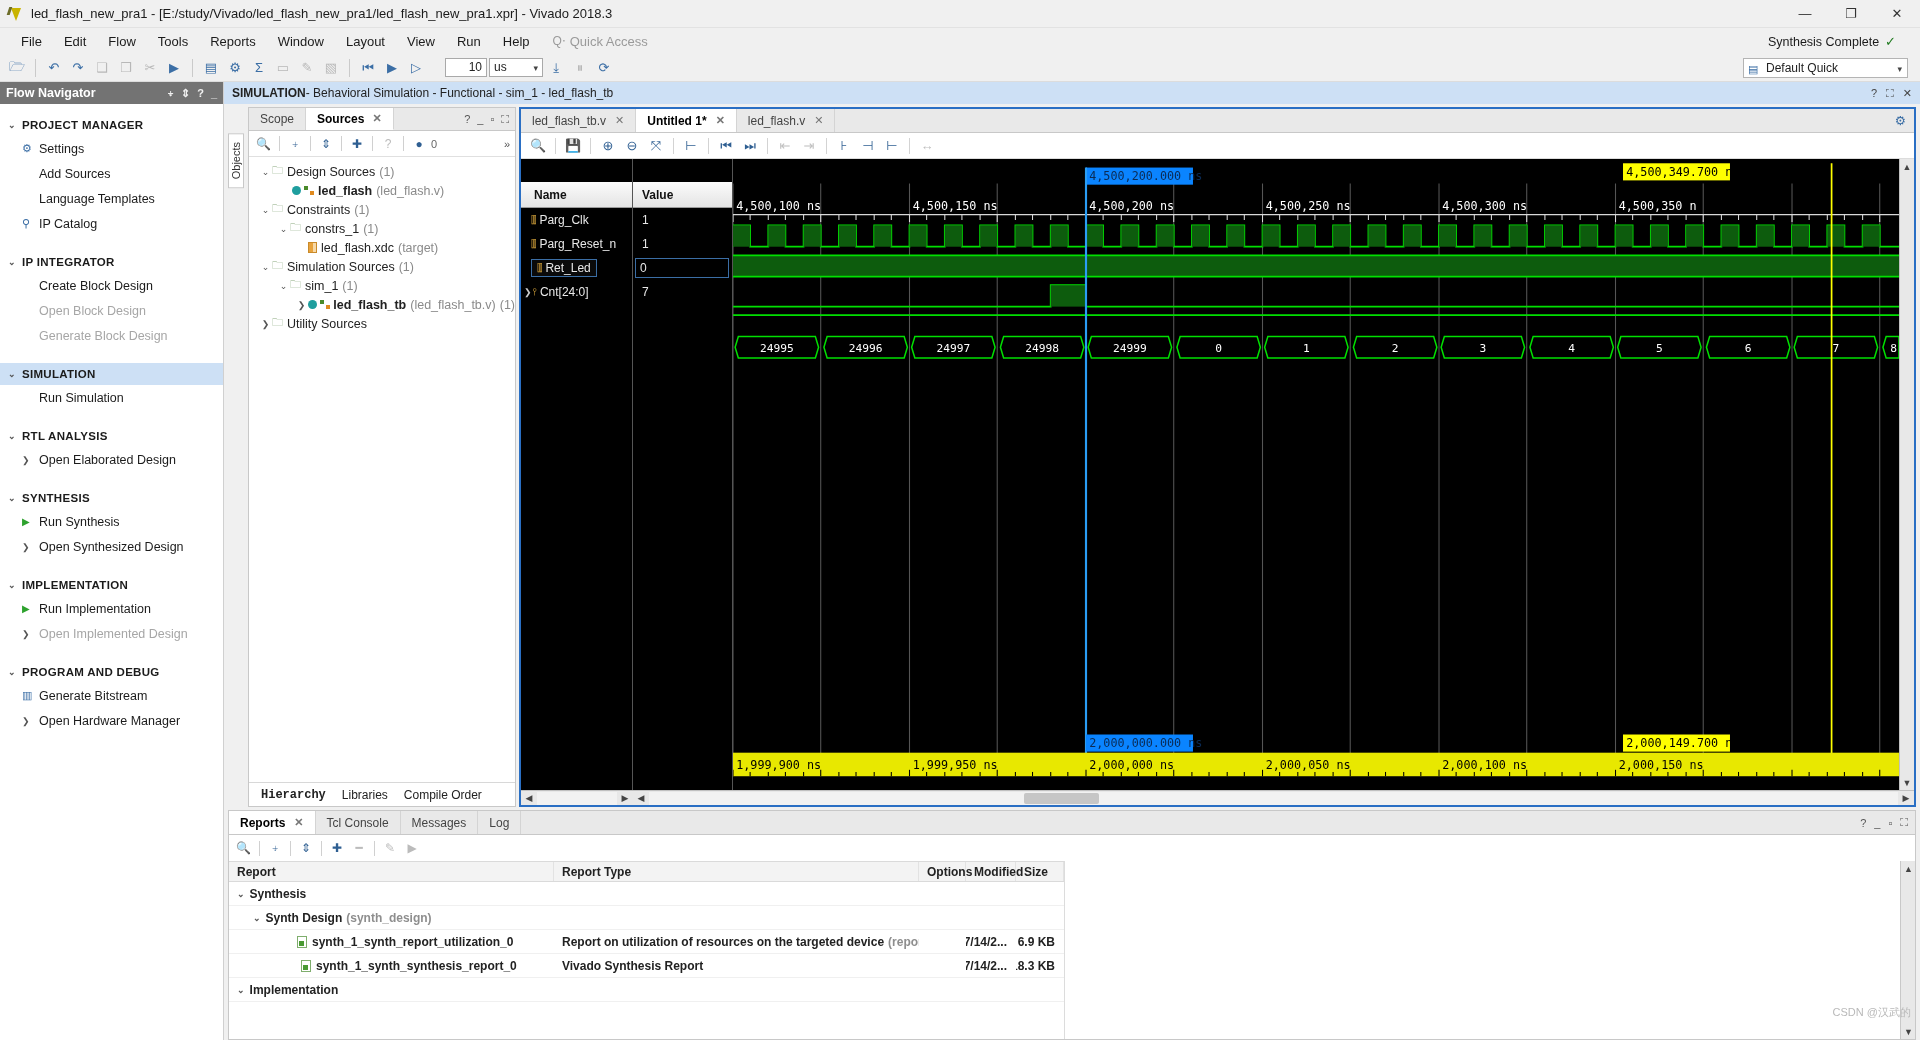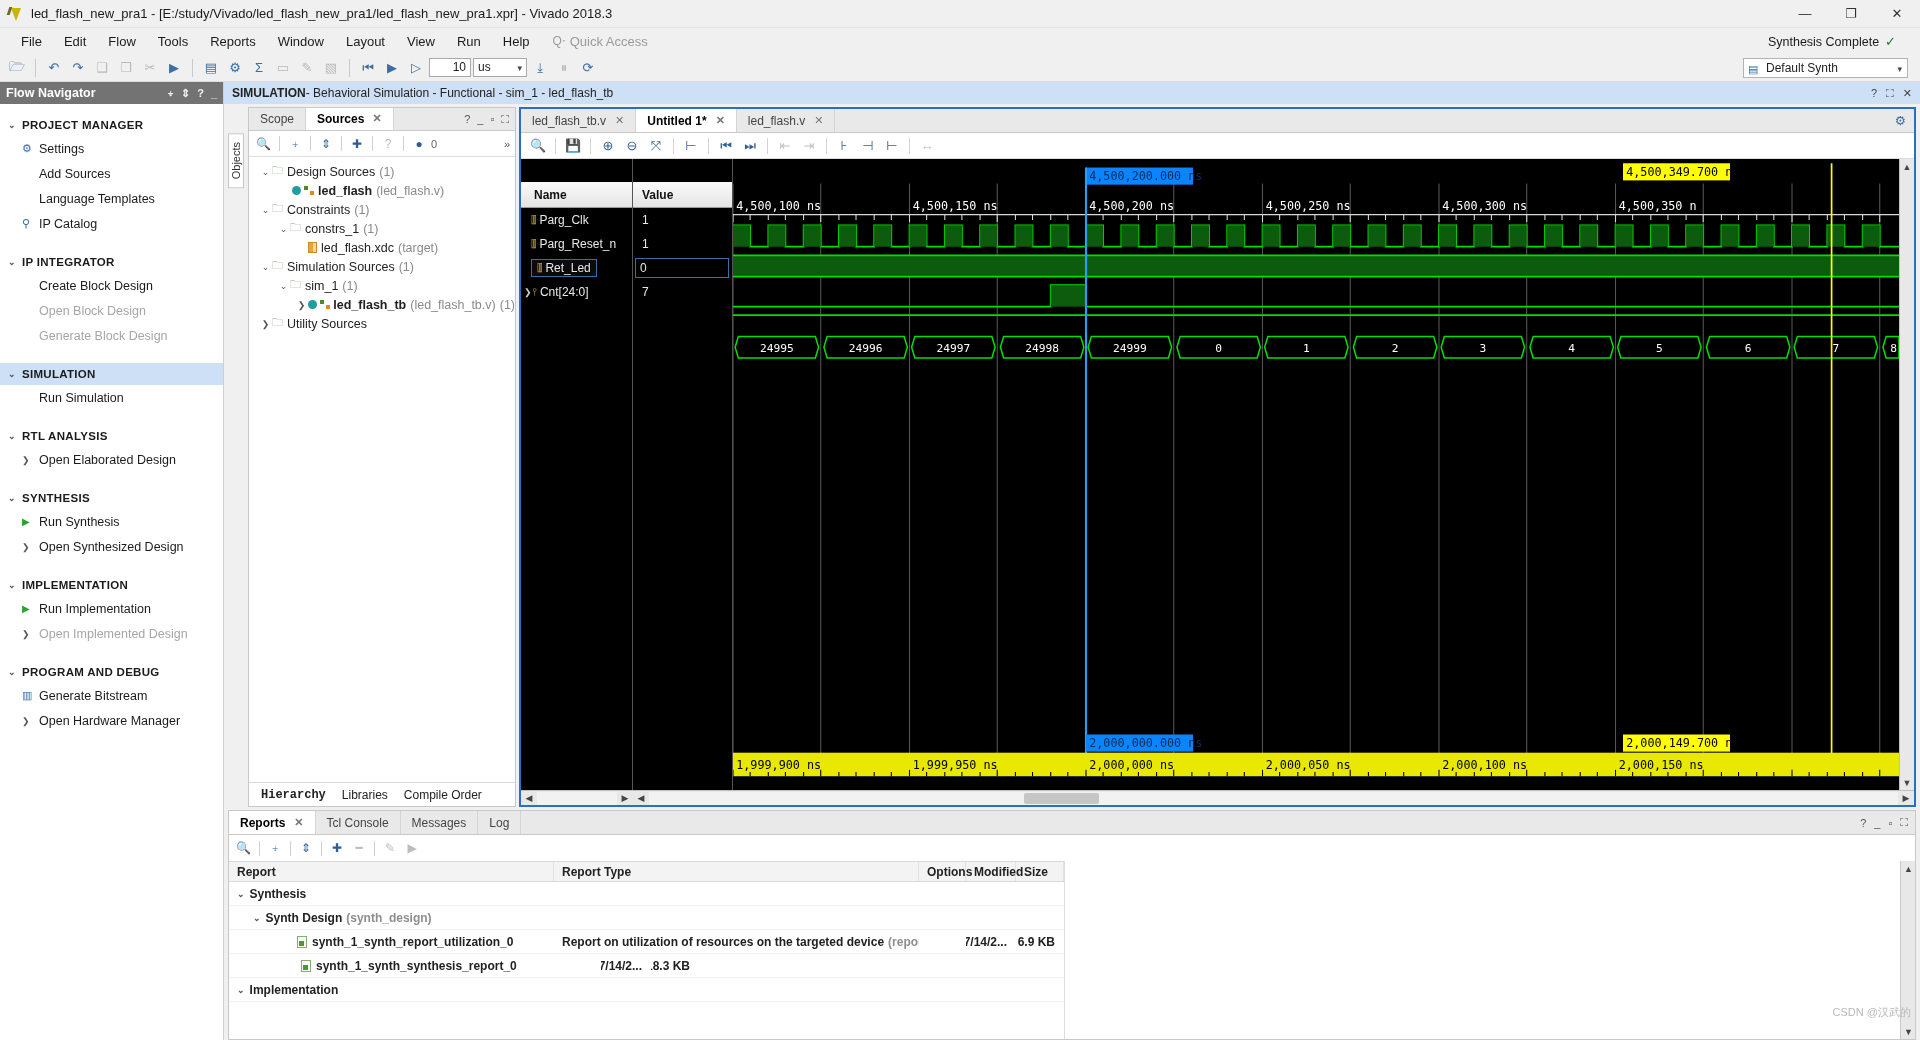--- a/index.html
+++ b/index.html
@@ -27,21 +27,21 @@
   .quickaccess { margin-left:12px; font-size:13px; color:#9a9a9a; display:flex; align-items:center;}
   .qa-icon{ margin-right:4px; font-size:12px;}
   .synth-status { margin-left:auto; margin-right:24px; font-size:12.5px; color:#1b1b1b; display:flex; align-items:flex-end; gap:6px;}
   .synth-check { color:#1f7a1f; font-size:13px;}
 
   
   .toolbar { height:28px; background:#f0f0f0; border-bottom:1px solid #dcdcdc; display:flex; align-items:center; padding:0 6px; gap:2px; flex:0 0 28px;}
   .tb { width:22px; height:22px; display:flex; align-items:center; justify-content:center; color:#3b6ea5; font-size:13px; border-radius:2px;}
   .tb.dis{ color:#b8b8b8; }
   .tb-sep{ width:1px; height:18px; background:#cacaca; margin:0 5px;}
-  .tb-num { width:42px; height:19px; border:1px solid #a9a9a9; background:#fff; font-size:12px; text-align:right; padding-right:4px; line-height:17px;}
+  .tb-num { width:42px; height:19px; border:1px solid #a9a9a9; background:#fff; font-size:12px; text-align:right; padding-right:4px; line-height:17px;margin-left:16px;}
   .tb-sel { width:54px; height:19px; border:1px solid #a9a9a9; background:#fff; font-size:12px; padding-left:4px; line-height:17px; position:relative;}
   .tb-sel:after{ content:"▾"; position:absolute; right:4px; top:1px; font-size:9px; color:#444;}
   .layout-sel { margin-left:auto; width:165px; height:20px; border:1px solid #b4b4b4; background:#fff; font-size:12px; line-height:18px; padding-left:22px; position:relative; margin-right:6px;}
   .layout-sel:before{ content:"▤"; position:absolute; left:4px; top:1px; color:#3b6ea5; font-size:11px;}
   .layout-sel:after{ content:"▾"; position:absolute; right:5px; top:1px; font-size:9px; color:#444;}
 
   
   .bodyrow { flex:1; display:flex; min-height:0;}
 
   
@@ -224,21 +224,21 @@
     <div class="tb dis">▧</div>
     <div class="tb-sep"></div>
     <div class="tb">⏮</div>
     <div class="tb">▶</div>
     <div class="tb">▷</div>
     <div class="tb-num">10</div>
     <div class="tb-sel">us</div>
     <div class="tb">⤓</div>
     <div class="tb dis">⏸</div>
     <div class="tb">⟳</div>
-    <div class="layout-sel">Default Synth</div>
+    <div class="layout-sel">Default Quick</div>
   </div>
 
   <div class="bodyrow">
 
     <div class="flownav">
       <div class="fn-header">
         <span>Flow Navigator</span>
         <span class="fn-tools">
           <span>⍖</span>
           <span>⇕</span>
@@ -968,20 +968,23 @@
               <div class="c c-options"></div>
               <div class="c c-modified num">7/14/2...</div>
               <div class="c c-size num">6.9 KB</div>
             </div>
 
             <div class="rep-row">
               <div class="c c-report" style="padding-left:72px;">
                 <span class="rep-fileico"></span>
                 <span>synth_1_synth_synthesis_report_0</span>
               </div>
+              <div class="c c-type">
+                <span>Vivado Synthesis Report</span>
+              </div>
               <div class="c c-options"></div>
               <div class="c c-modified num">7/14/2...</div>
               <div class="c c-size num">18.3 KB</div>
             </div>
 
             <div class="rep-row">
               <div class="c c-report" style="padding-left:8px;">
                 <span class="rep-chev">⌄</span>
                 <span>Implementation</span>
               </div>

